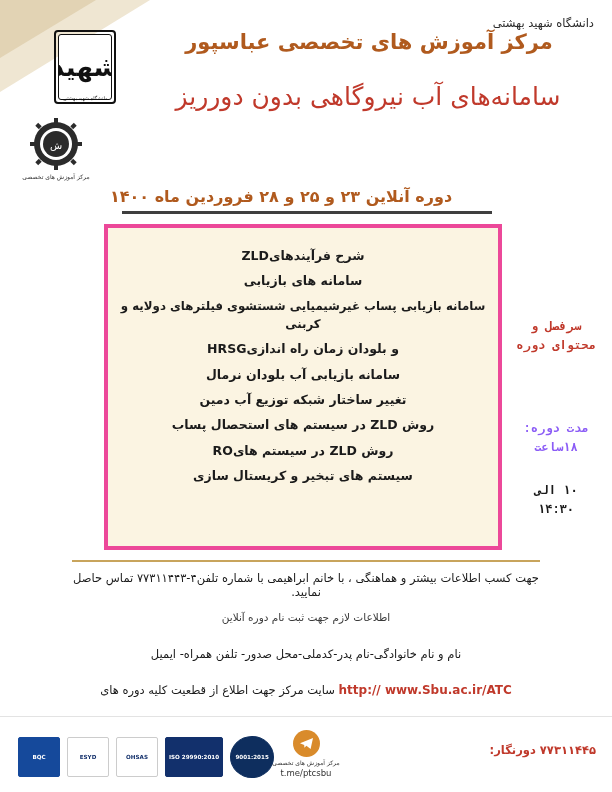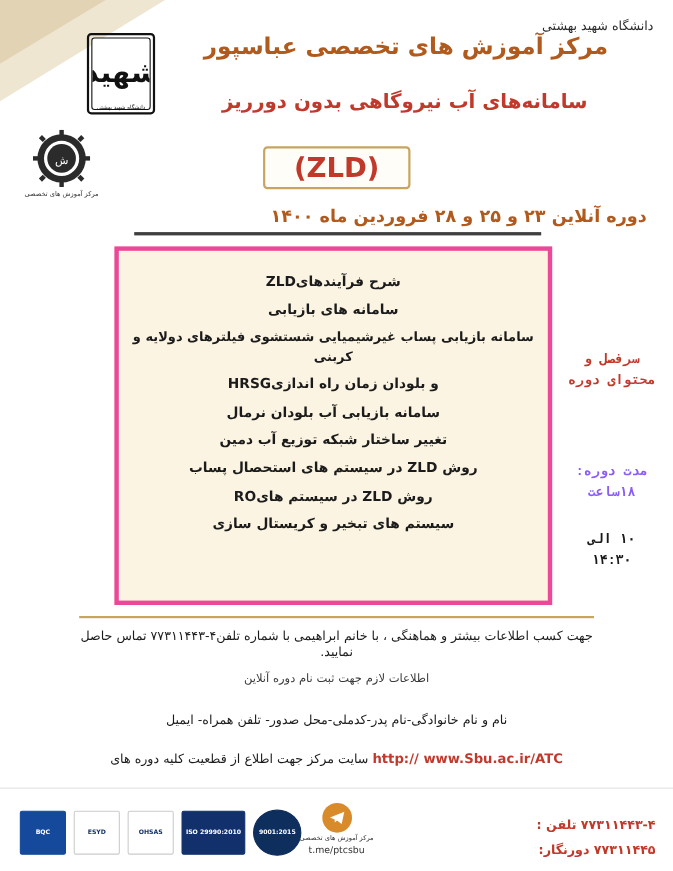--- a/index.html
+++ b/index.html
@@ -49,21 +49,21 @@
     right: 18px;
     font-size: 11.5px;
     color: #2a2a2a;
     letter-spacing: .2px;
   }
 
   
   .logo-sbu {
     position: absolute;
     top: 30px;
-    left: 79px;
+    left: 54px;
     width: 62px;
     height: 74px;
   }
   .logo-sbu .frame {
     position: absolute;
     inset: 0;
     border: 2.2px solid #111;
     border-radius: 4px;
   }
   .logo-sbu .inner {
@@ -127,22 +127,22 @@
     font-weight: bold;
     color: #b05a1e;
     letter-spacing: .2px;
   }
   .head-2 {
     position: absolute;
     top: 82px;
     right: 24px;
     left: 148px;
     text-align: center;
-    font-size: 18px;
-    font-weight: bold;
+    font-size: 25px;
+    font-weight: normal;
     color: #c0392b;
   }
   .head-3-box {
     position: absolute;
     top: 133px;
     left: 50%;
     transform: translateX(-50%);
     border: 2px solid #c8a45c;
     border-radius: 4px;
     padding: 3px 26px;
@@ -151,22 +151,22 @@
   .head-3 {
     font-size: 25px;
     font-weight: bold;
     color: #c0392b;
     direction: ltr;
   }
   .head-4 {
     position: absolute;
     top: 187px;
     right: 24px;
-    left: 122px;
-    text-align: right;
+    left: 110px;
+    text-align: left;
     font-size: 16px;
     font-weight: bold;
     color: #b05a1e;
   }
 
   .rule {
     position: absolute;
     top: 211px;
     left: 122px;
     width: 370px;
@@ -368,23 +368,20 @@
           <rect x="41" y="42" width="5" height="4" transform="rotate(45 43.5 44)"></rect>
         </g>
       </svg>
     </div>
     <div class="caption">مرکز آموزش های تخصصی</div>
   </div>
 
   <div class="head-1">مرکز آموزش های تخصصی عباسپور</div>
   <div class="head-2">سامانه‌های آب نیروگاهی بدون دورریز</div>
 
-  <div class="head-3-box">
-    <div class="head-3">(ZLD)</div>
-  </div>
 
   <div class="head-4">دوره آنلاین ۲۳ و ۲۵ و ۲۸ فروردین ماه ۱۴۰۰</div>
 
   <div class="rule"></div>
 
   <div class="content-box">
     <div class="content-list">
       <div class="row">شرح فرآیندهایZLD</div>
       <div class="row">سامانه های بازیابی</div>
       <div class="row small">سامانه بازیابی پساب غیرشیمیایی شستشوی فیلترهای دولایه و کربنی</div>
@@ -444,23 +441,19 @@
         <svg width="15" height="15" viewBox="0 0 15 15" aria-hidden="true">
           <path d="M1 7.2 L14 2 L11.6 13 L7.4 9.8 L5.4 11.8 L5.2 8.9 Z" fill="#ffffff"></path>
         </svg>
       </div>
       <div class="t1">مرکز آموزش های تخصصی</div>
       <div class="t2">t.me/ptcsbu</div>
     </div>
 
     <div class="contacts">
       <div>
-        <span class="num">۷۷۳۱۱۴۴۳-۴</span>
-        <span>تلفن :</span>
-      </div>
-      <div>
         <span class="num">۷۷۳۱۱۴۴۵</span>
         <span>دورنگار:</span>
       </div>
     </div>
 
   </div>
 </div>
 
 </body></html>

